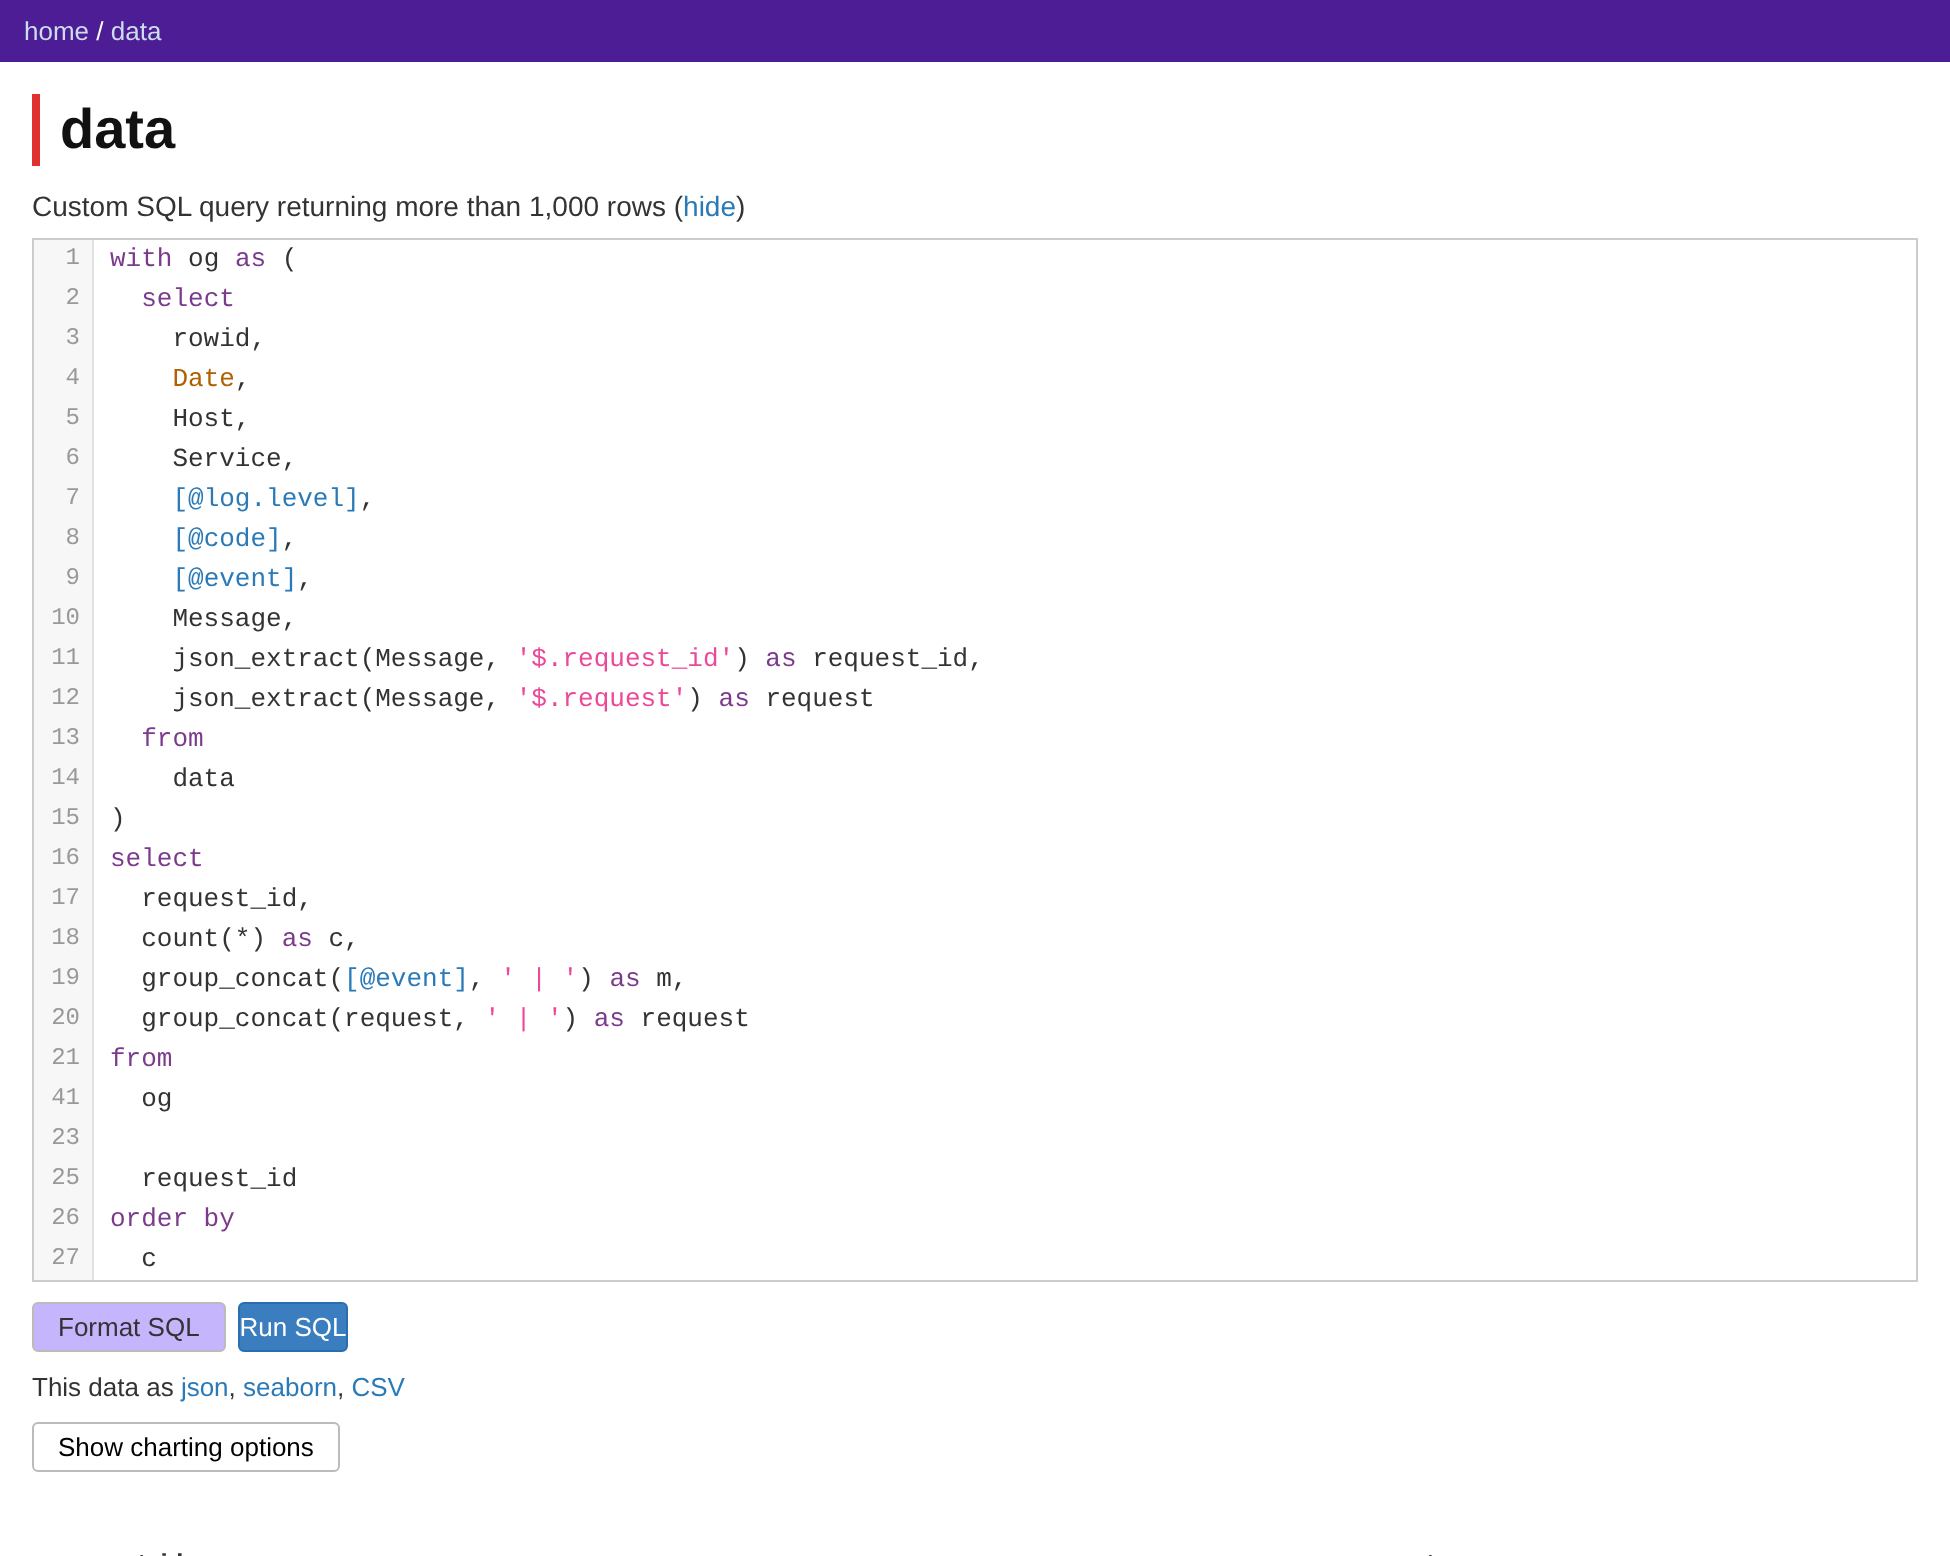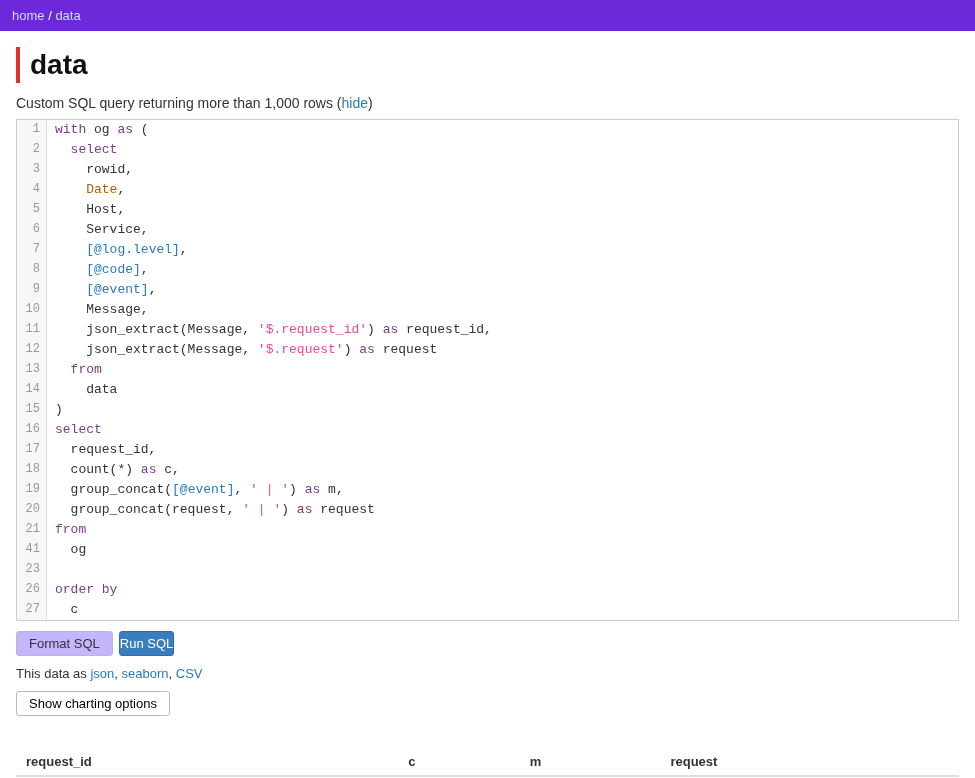--- a/index.html
+++ b/index.html
@@ -1,20 +1,20 @@
 <!DOCTYPE html>
 <html><head>
   <meta charset="utf-8">
   <style>
     * { margin: 0; padding: 0; box-sizing: border-box; }
     body { font-family: -apple-system, BlinkMacSystemFont, 'Segoe UI', sans-serif; font-size: 14px; background: #fff; }
 
     
     #topnav {
-      background: #6d28d9;
+      background: #4c1d95;
       color: #fff;
       padding: 8px 12px;
       font-size: 13px;
     }
     #topnav a { color: #cde; text-decoration: none; }
 
     
     #page {
       padding: 16px;
     }
@@ -276,20 +276,24 @@
       <span class="line-num">41</span>
       <span class="line-content">  og</span>
     </div>
 
     <div class="code-line">
       <span class="line-num">23</span>
       <span class="line-content"></span>
     </div>
 
 
+    <div class="code-line">
+      <span class="line-num">25</span>
+      <span class="line-content">  request_id</span>
+    </div>
 
     <div class="code-line">
       <span class="line-num">26</span>
       <span class="line-content"><span class="kw">order by</span></span>
     </div>
 
     <div class="code-line">
       <span class="line-num">27</span>
       <span class="line-content">  c</span>
     </div>

